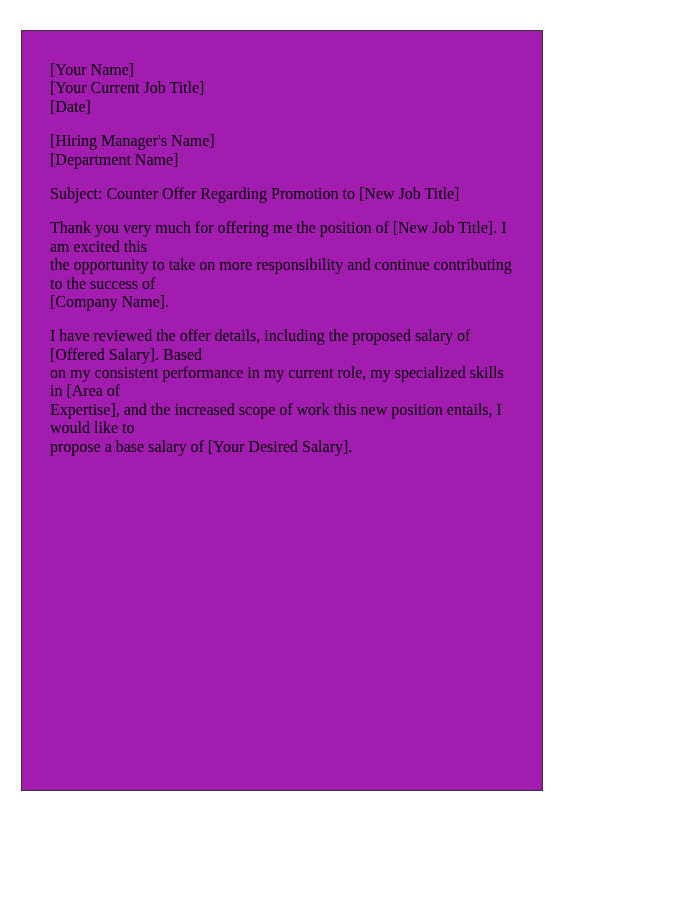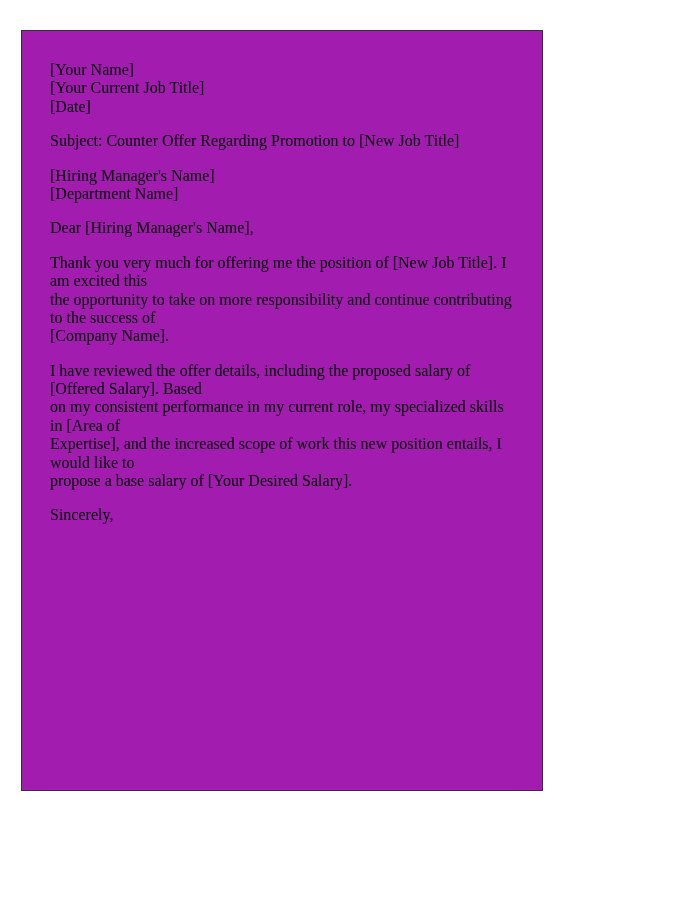--- a/index.html
+++ b/index.html
@@ -34,25 +34,23 @@
     white-space: pre-line;
   }
 </style>
 </head>
 <body>
 
 <div class="document">
   <p>[Your Name]
 [Your Current Job Title]
 [Date]</p>
-  <p>Subject: Counter Offer Regarding Promotion to [New Job Title]</p>
   <p>[Hiring Manager's Name]
 [Department Name]</p>
-  <p>Dear [Hiring Manager's Name],</p>
+  <p>Subject: Counter Offer Regarding Promotion to [New Job Title]</p>
   <p>Thank you very much for offering me the position of [New Job Title]. I am excited this
 the opportunity to take on more responsibility and continue contributing to the success of
 [Company Name].</p>
   <p>I have reviewed the offer details, including the proposed salary of [Offered Salary]. Based
 on my consistent performance in my current role, my specialized skills in [Area of
 Expertise], and the increased scope of work this new position entails, I would like to
 propose a base salary of [Your Desired Salary].</p>
-  <p>Sincerely,</p>
 </div>
 
 </body></html>

